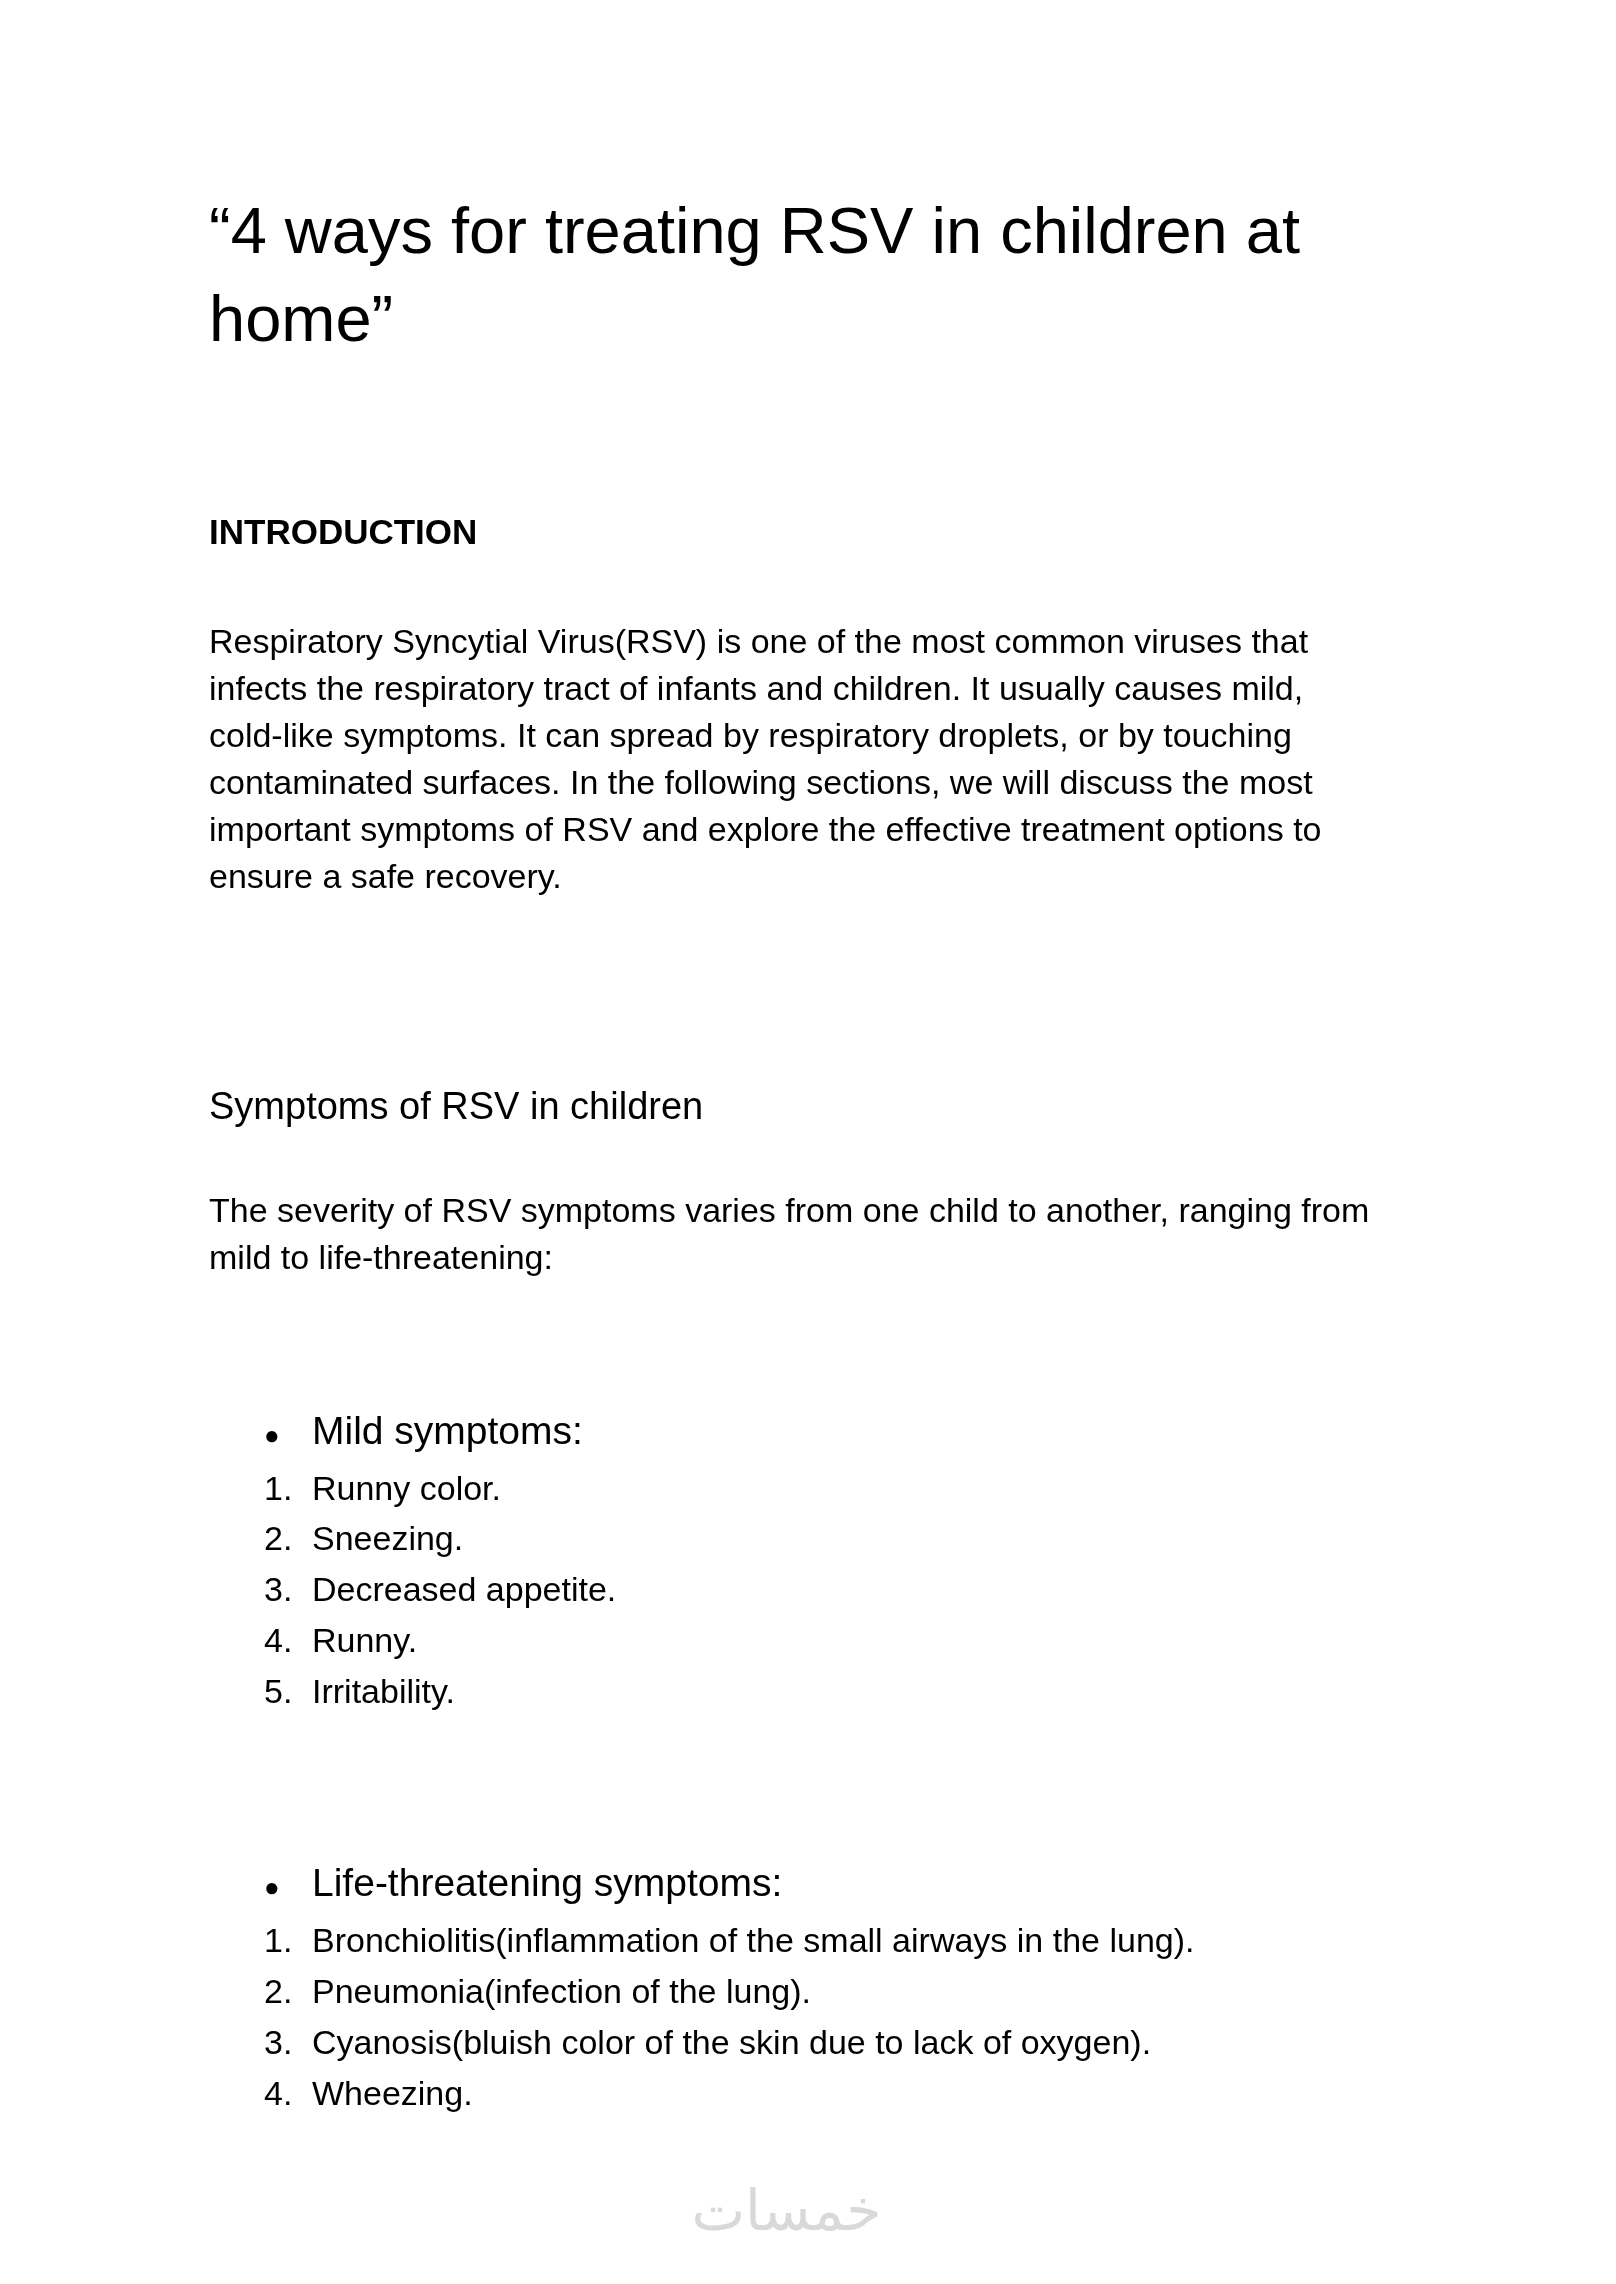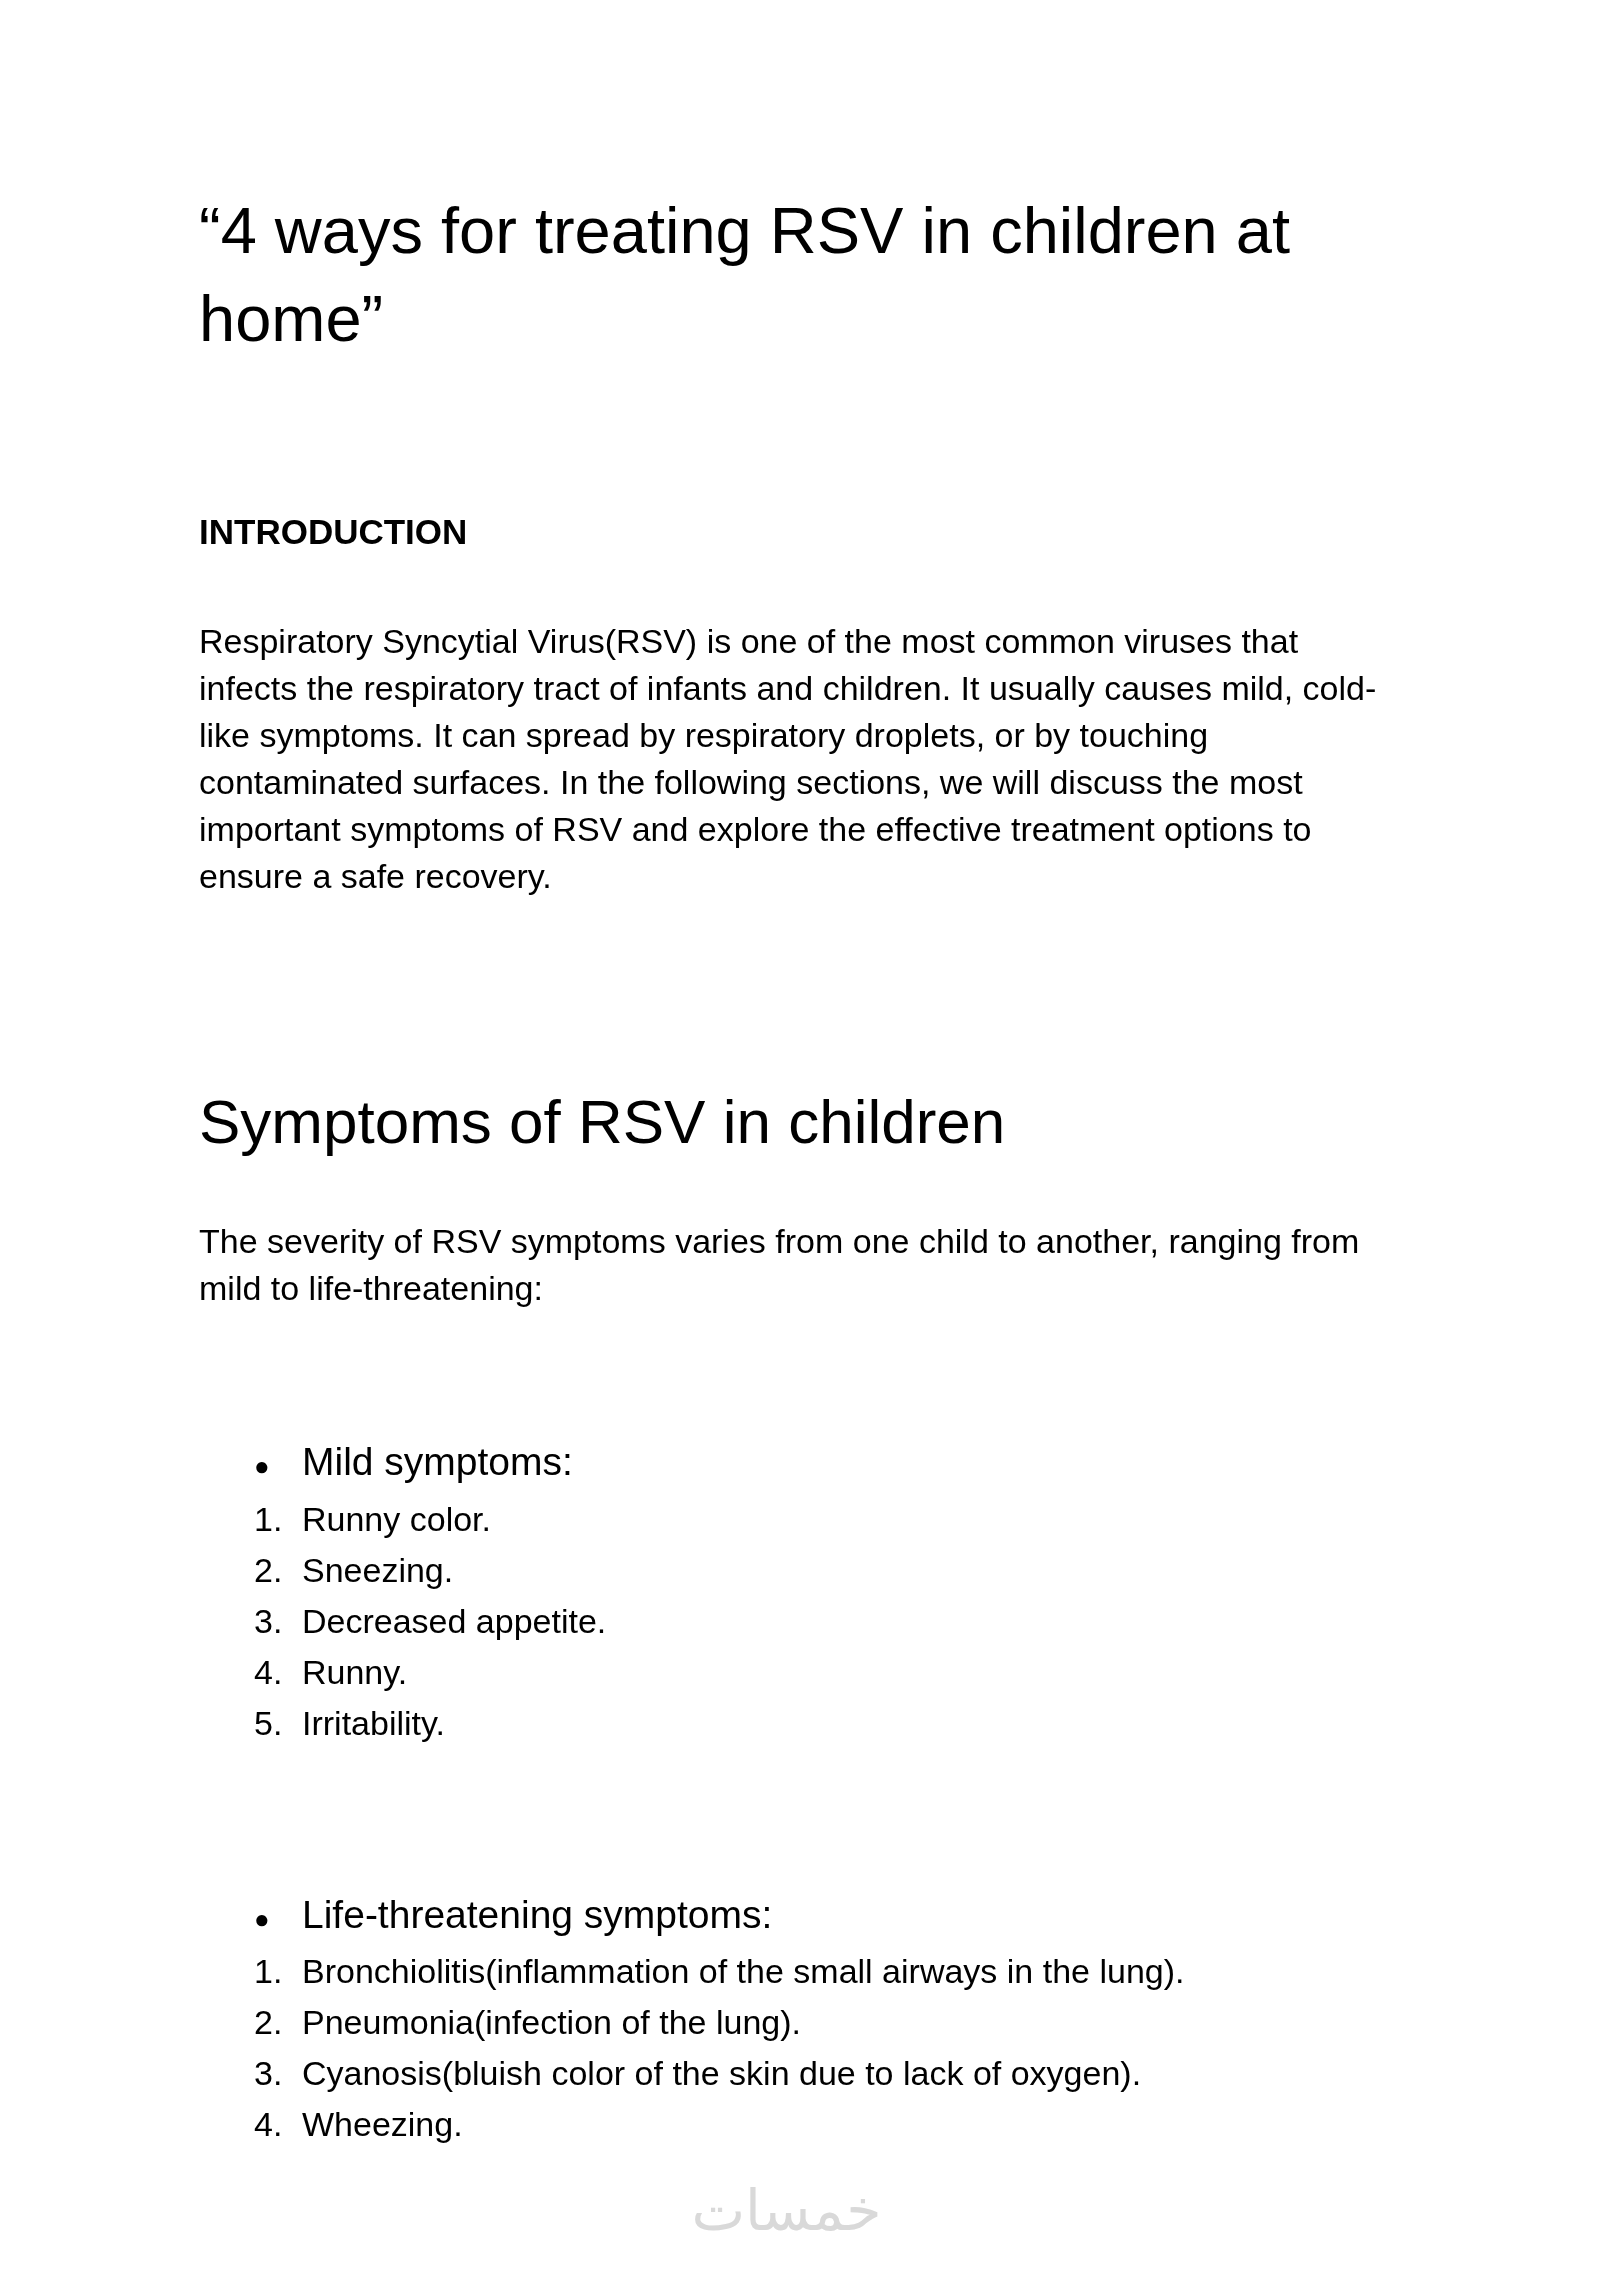--- a/index.html
+++ b/index.html
@@ -5,20 +5,21 @@
   * { margin: 0; padding: 0; box-sizing: border-box; }
   html, body { background: #ffffff; }
   .page {
     position: relative;
     width: 1573px;
     height: 2284px;
     background: #ffffff;
     color: #000000;
     font-family: "Liberation Sans", sans-serif;
     overflow: hidden;
+    padding-left: 10px;
   }
   .content {
     padding-left: 199px;
     padding-right: 195px;
   }
   .doc-title {
     margin-top: 187px;
     font-size: 65px;
     font-weight: 400;
     line-height: 1.35;
@@ -31,21 +32,21 @@
     line-height: 1.3;
   }
   .body-par {
     font-size: 34px;
     line-height: 1.385;
     font-weight: 400;
   }
   .intro-par { margin-top: 64px; }
   .section-heading {
     margin-top: 182px;
-    font-size: 62px;
+    font-size: 38px;
     font-weight: 400;
     line-height: 1.3;
   }
   .section-par { margin-top: 55px; }
   .list-block { margin-left: 55px; }
   .mild-block { margin-top: 125px; }
   .severe-block { margin-top: 143px; }
   .list-header {
     display: flex;
     align-items: baseline;

